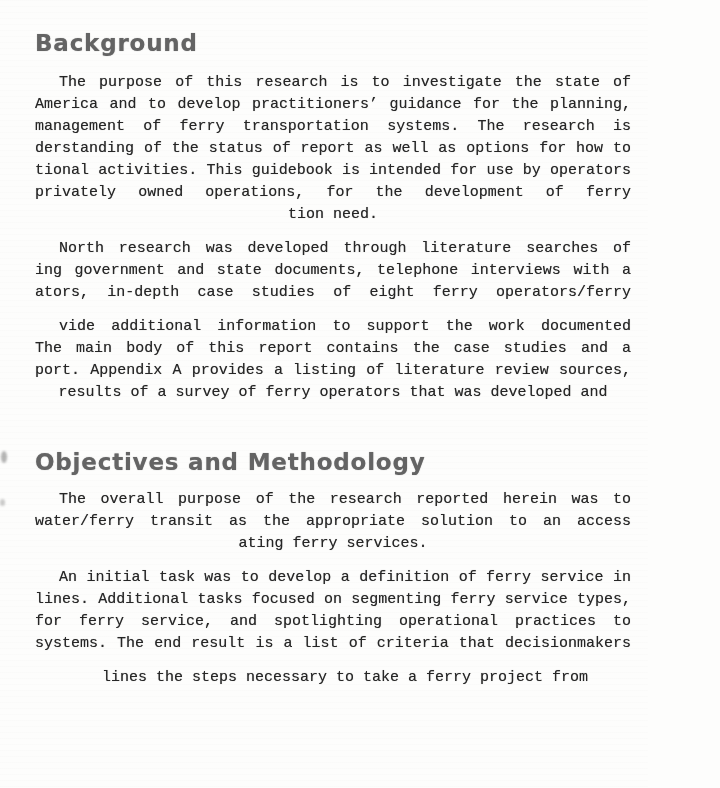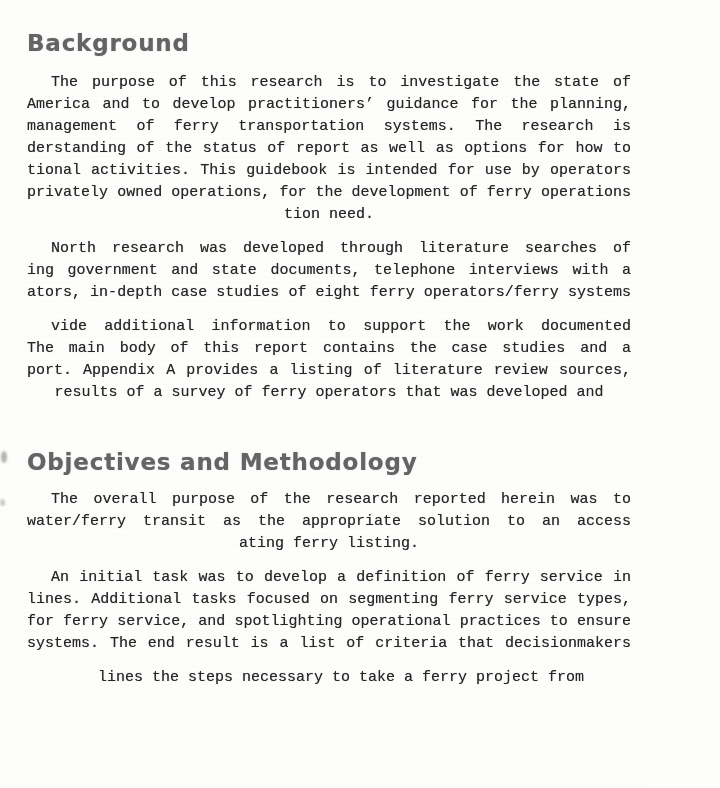--- a/index.html
+++ b/index.html
@@ -5,21 +5,21 @@
   html, body {
     margin: 0;
     padding: 0;
     background: #fdfdfc;
   }
   .page {
     position: relative;
     width: 648px;
     height: 788px;
     box-sizing: border-box;
-    padding: 31px 17px 0 27px;
+    padding: 31px 17px 0 35px;
     background-color: #fdfdfc;
     background-image: repeating-linear-gradient(
       180deg,
       rgba(150,145,135,0.025) 0px,
       rgba(150,145,135,0.025) 1px,
       rgba(255,255,255,0) 1px,
       rgba(255,255,255,0) 6px
     );
     overflow: hidden;
   }
@@ -96,21 +96,21 @@
         <div class="line fill">port. Appendix A provides a listing of literature review sources, and Appendix B documents the</div>
         <div class="line">results of a survey of ferry operators that was developed and implemented in this research.</div>
       </div>
   </section>
 
   <section>
     <h1 class="doc-heading h2">Objectives and Methodology</h1>
     <div class="para">
         <div class="line fill">The overall purpose of the research reported herein was to develop guidance for selecting</div>
         <div class="line fill">water/ferry transit as the appropriate solution to an access requirement and guidance for oper-</div>
-        <div class="line">ating ferry listing.</div>
+        <div class="line">ating ferry services.</div>
       </div>
     <div class="para">
         <div class="line fill">An initial task was to develop a definition of ferry service in order to focus the practice guide-</div>
         <div class="line fill">lines. Additional tasks focused on segmenting ferry service types, identifying appropriate roles</div>
         <div class="line fill">for ferry service, and spotlighting operational practices to ensure well-operated and safe ferry</div>
         <div class="line fill">systems. The end result is a list of criteria that decisionmakers and potential ferry operators can</div>
       </div>
     <div class="para">
         <div class="line">lines the steps necessary to take a ferry project from conception to initiation (see Figure 1-1).</div>
       </div>

